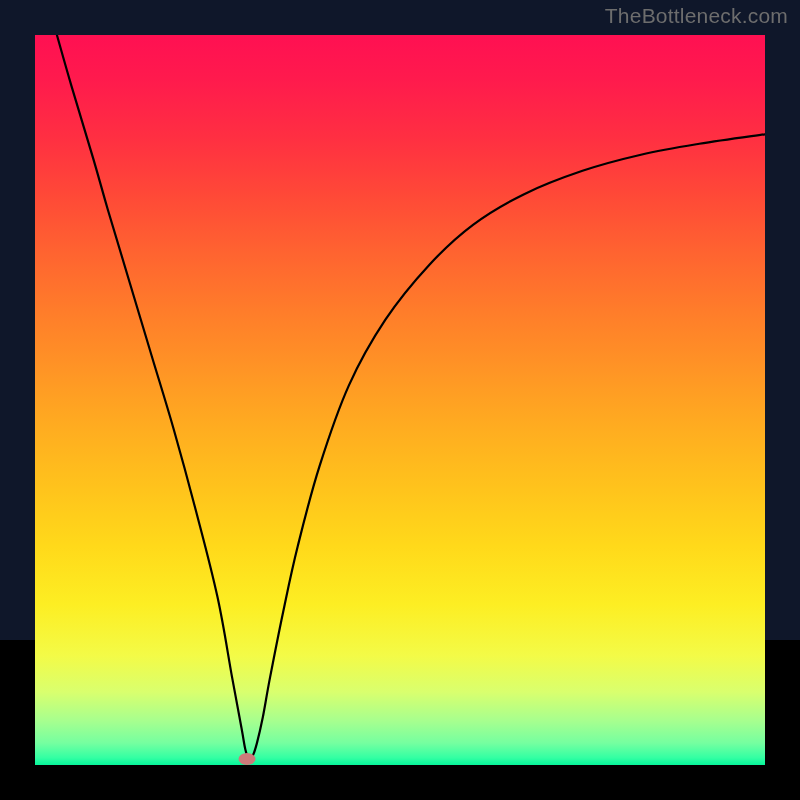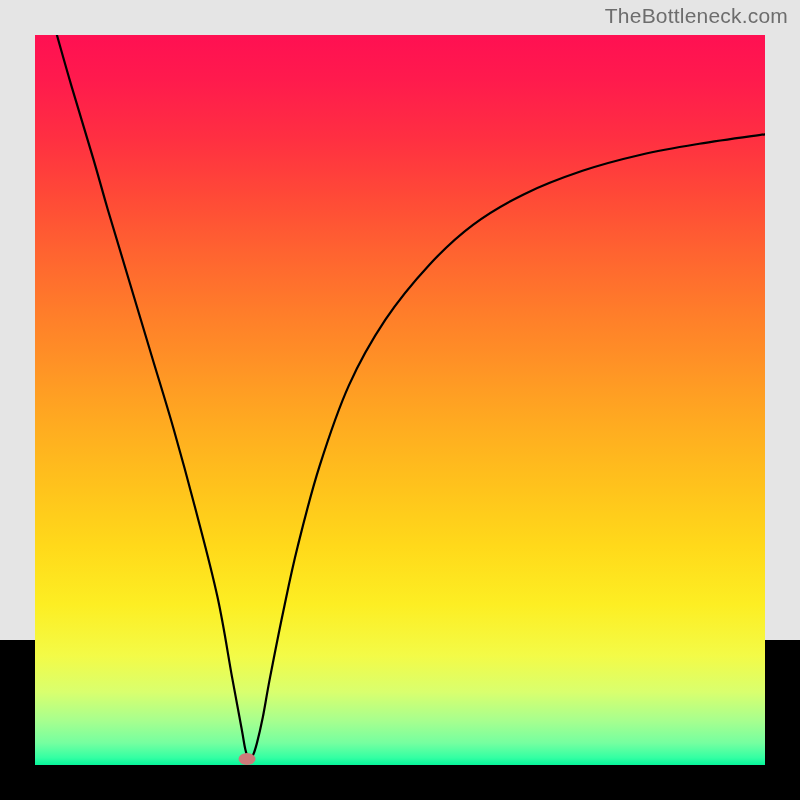--- a/index.html
+++ b/index.html
@@ -8,21 +8,21 @@
     width: 800px;
     height: 800px;
     overflow: hidden;
     background: #000;
     font-family: Arial, Helvetica, sans-serif;
   }
   .frame {
     position: relative;
     width: 800px;
     height: 640px;
-    background: #e5e5e5;
+    background: #0f172a;
   }
   .watermark {
     position: absolute;
     top: 4px;
     right: 12px;
     color: #6d6d6d;
     font-size: 21px;
     font-weight: 400;
     letter-spacing: 0.2px;
     z-index: 10;

